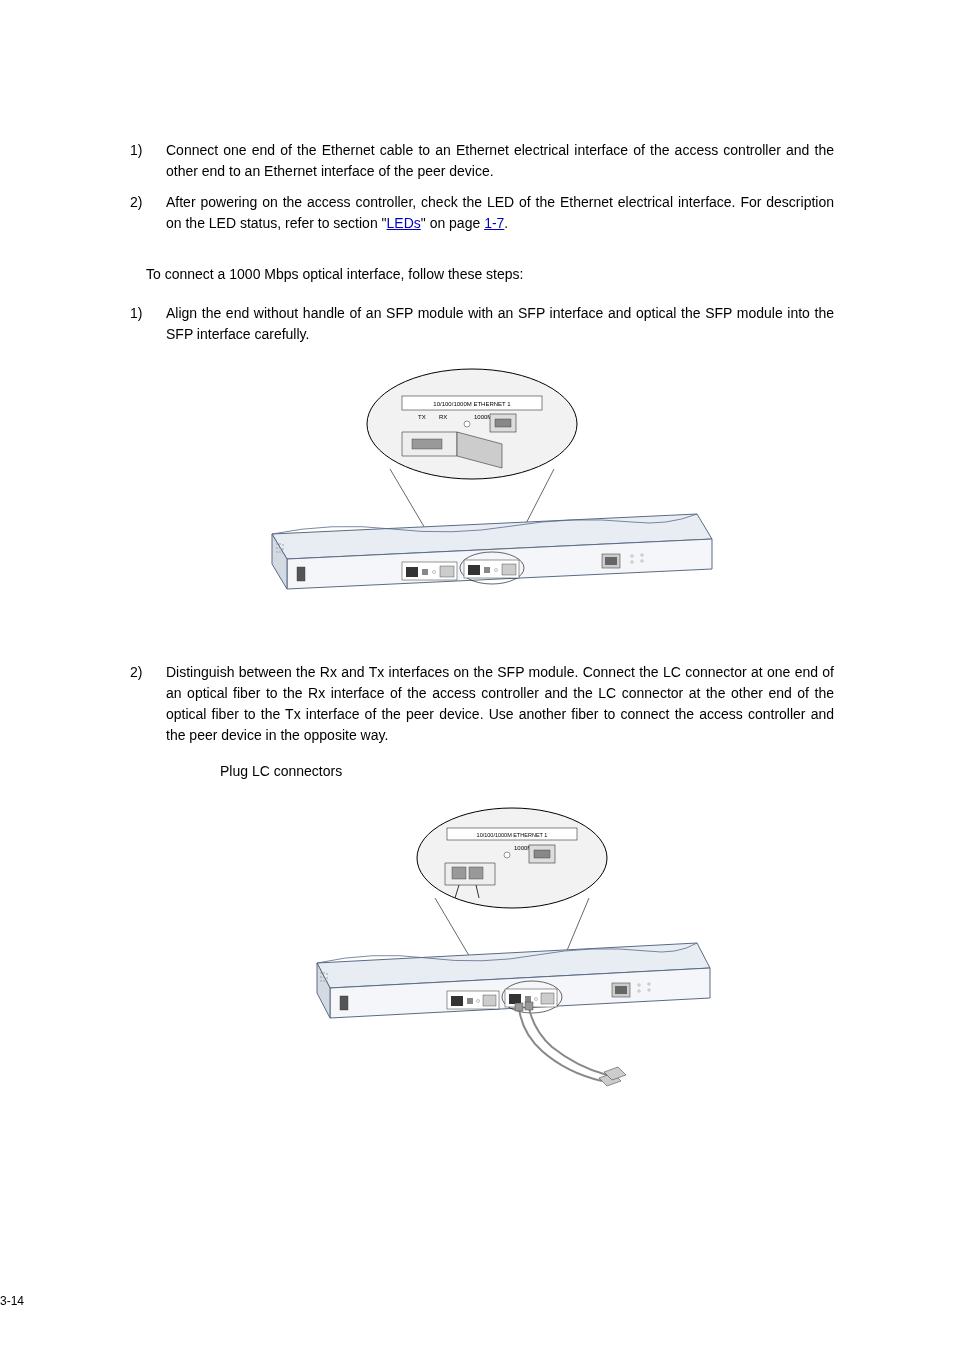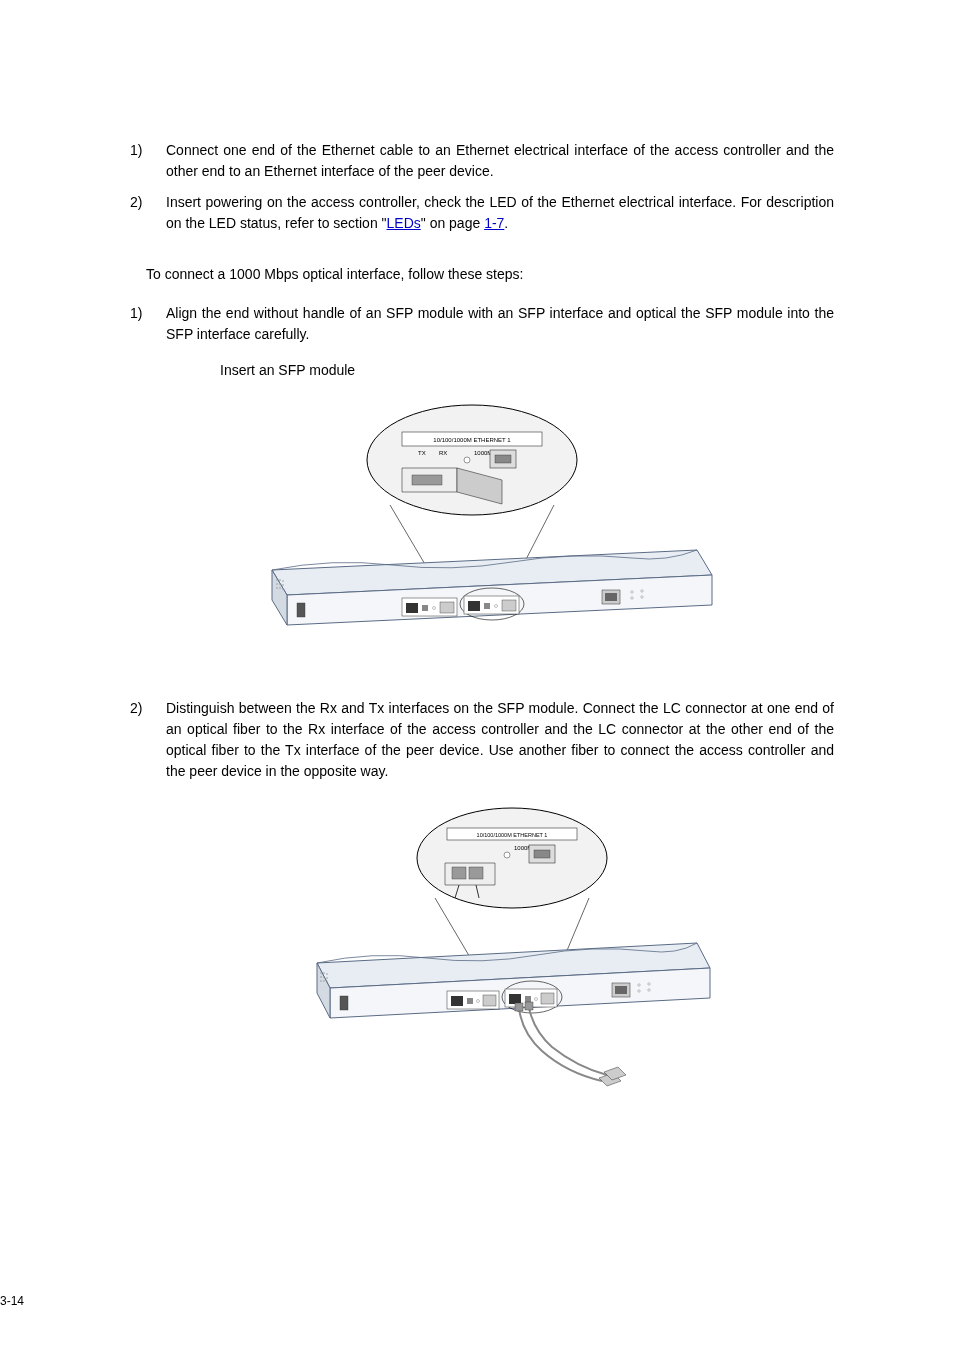--- a/index.html
+++ b/index.html
@@ -81,35 +81,34 @@
 <div class="page">
 
   <ol class="numbered">
     <li>
       <span class="marker">1)</span>
       <span class="content">Connect one end of the Ethernet cable to an Ethernet electrical interface of the access controller and the other end to an Ethernet interface of the peer device.</span>
     </li>
     <li>
       <span class="marker">2)</span>
       <span class="content">
-        <span>Insert powering on the access controller, check the LED of the Ethernet electrical interface. For description on the LED status, refer to section "</span><a class="link" href="#">LEDs</a><span>" on page </span><a class="link" href="#">1-7</a><span>.</span>
+        <span>After powering on the access controller, check the LED of the Ethernet electrical interface. For description on the LED status, refer to section "</span><a class="link" href="#">LEDs</a><span>" on page </span><a class="link" href="#">1-7</a><span>.</span>
       </span>
     </li>
   </ol>
 
   <p class="intro-text">To connect a 1000 Mbps optical interface, follow these steps:</p>
 
   <ol class="numbered" style="margin-bottom:10px;">
     <li>
       <span class="marker">1)</span>
       <span class="content">Align the end without handle of an SFP module with an SFP interface and optical the SFP module into the SFP interface carefully.</span>
     </li>
   </ol>
 
-  <p class="figure-caption">Insert an SFP module</p>
 
   <div class="figure-container">
     <svg viewBox="0 0 480 250" width="480" height="250">
 
       <ellipse cx="230" cy="60" rx="105" ry="55" fill="#f2f2f2" stroke="#000" stroke-width="1"></ellipse>
       <rect x="160" y="32" width="140" height="14" fill="#fff" stroke="#333" stroke-width="0.6"></rect>
       <text x="230" y="42" font-size="6" text-anchor="middle">10/100/1000M ETHERNET 1</text>
       <text x="176" y="55" font-size="6">TX</text>
       <text x="197" y="55" font-size="6">RX</text>
       <text x="232" y="55" font-size="6">1000M</text>
@@ -172,20 +171,21 @@
     </svg>
   </div>
 
   <ol class="numbered" style="margin-bottom:10px;">
     <li>
       <span class="marker">2)</span>
       <span class="content">Distinguish between the Rx and Tx interfaces on the SFP module. Connect the LC connector at one end of an optical fiber to the Rx interface of the access controller and the LC connector at the other end of the optical fiber to the Tx interface of the peer device. Use another fiber to connect the access controller and the peer device in the opposite way.</span>
     </li>
   </ol>
 
+  <p class="figure-caption">Plug LC connectors</p>
 
   <div class="figure-container2">
     <svg viewBox="0 0 420 300" width="420" height="300">
 
       <ellipse cx="215" cy="55" rx="95" ry="50" fill="#f2f2f2" stroke="#000" stroke-width="1"></ellipse>
       <rect x="150" y="25" width="130" height="12" fill="#fff" stroke="#333" stroke-width="0.6"></rect>
       <text x="215" y="34" font-size="5.5" text-anchor="middle">10/100/1000M ETHERNET 1</text>
       <text x="217" y="47" font-size="6">1000M</text>
       <circle cx="210" cy="52" r="3" fill="#fff" stroke="#333" stroke-width="0.5"></circle>
 

